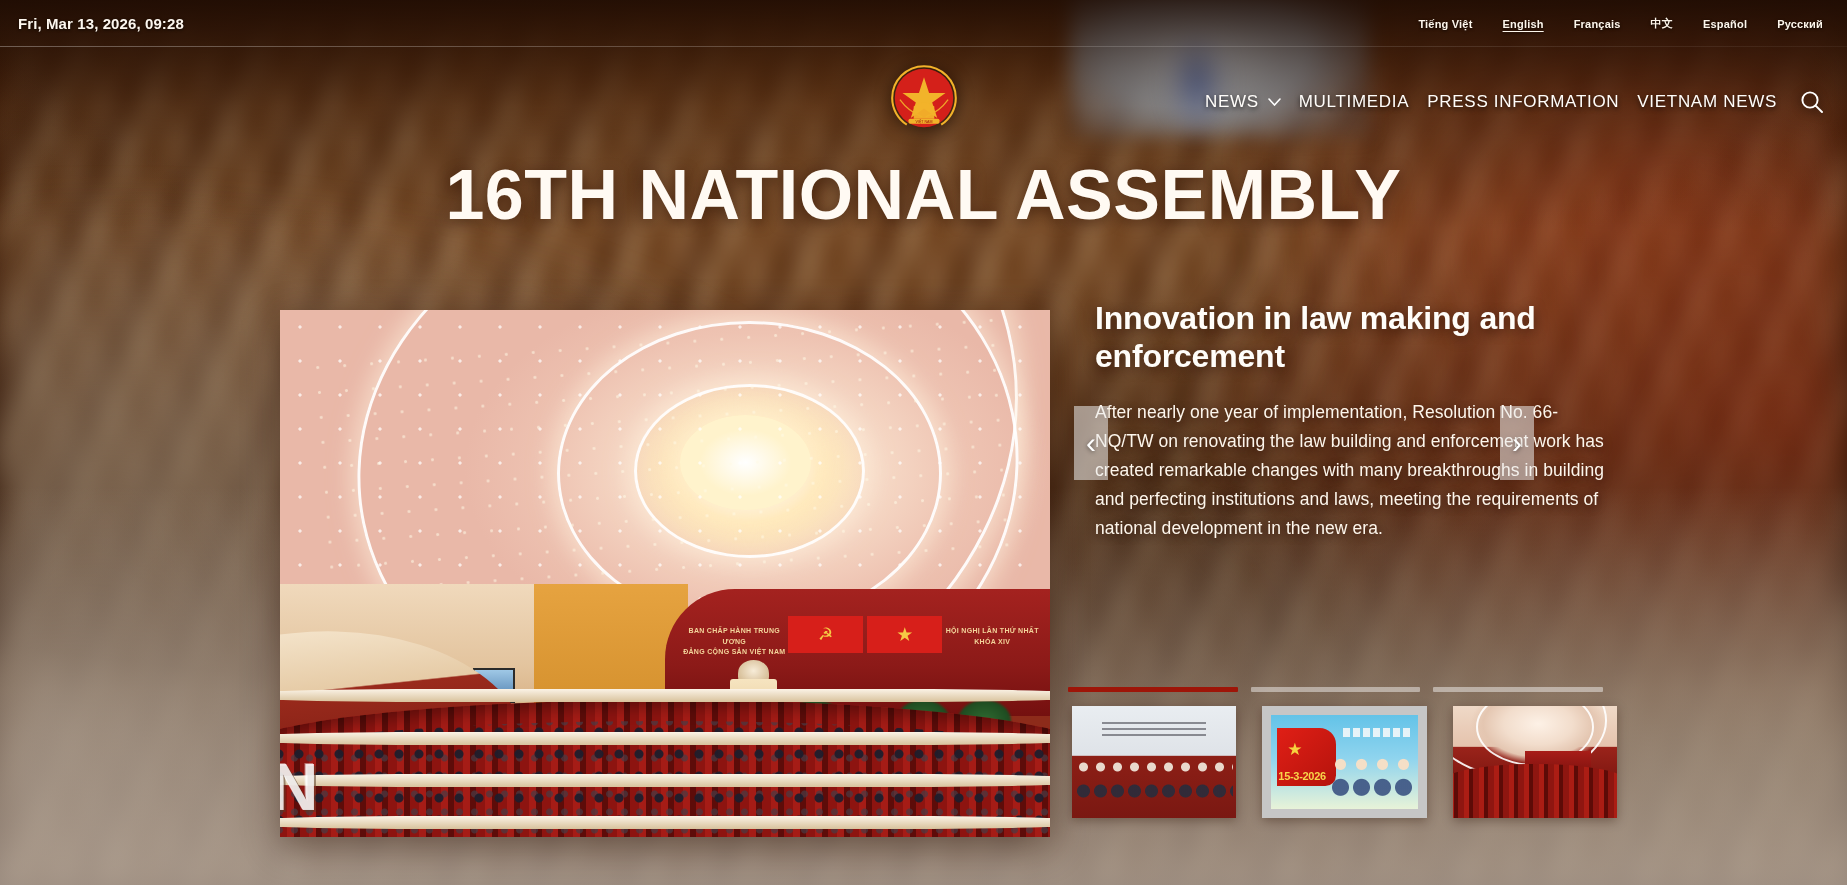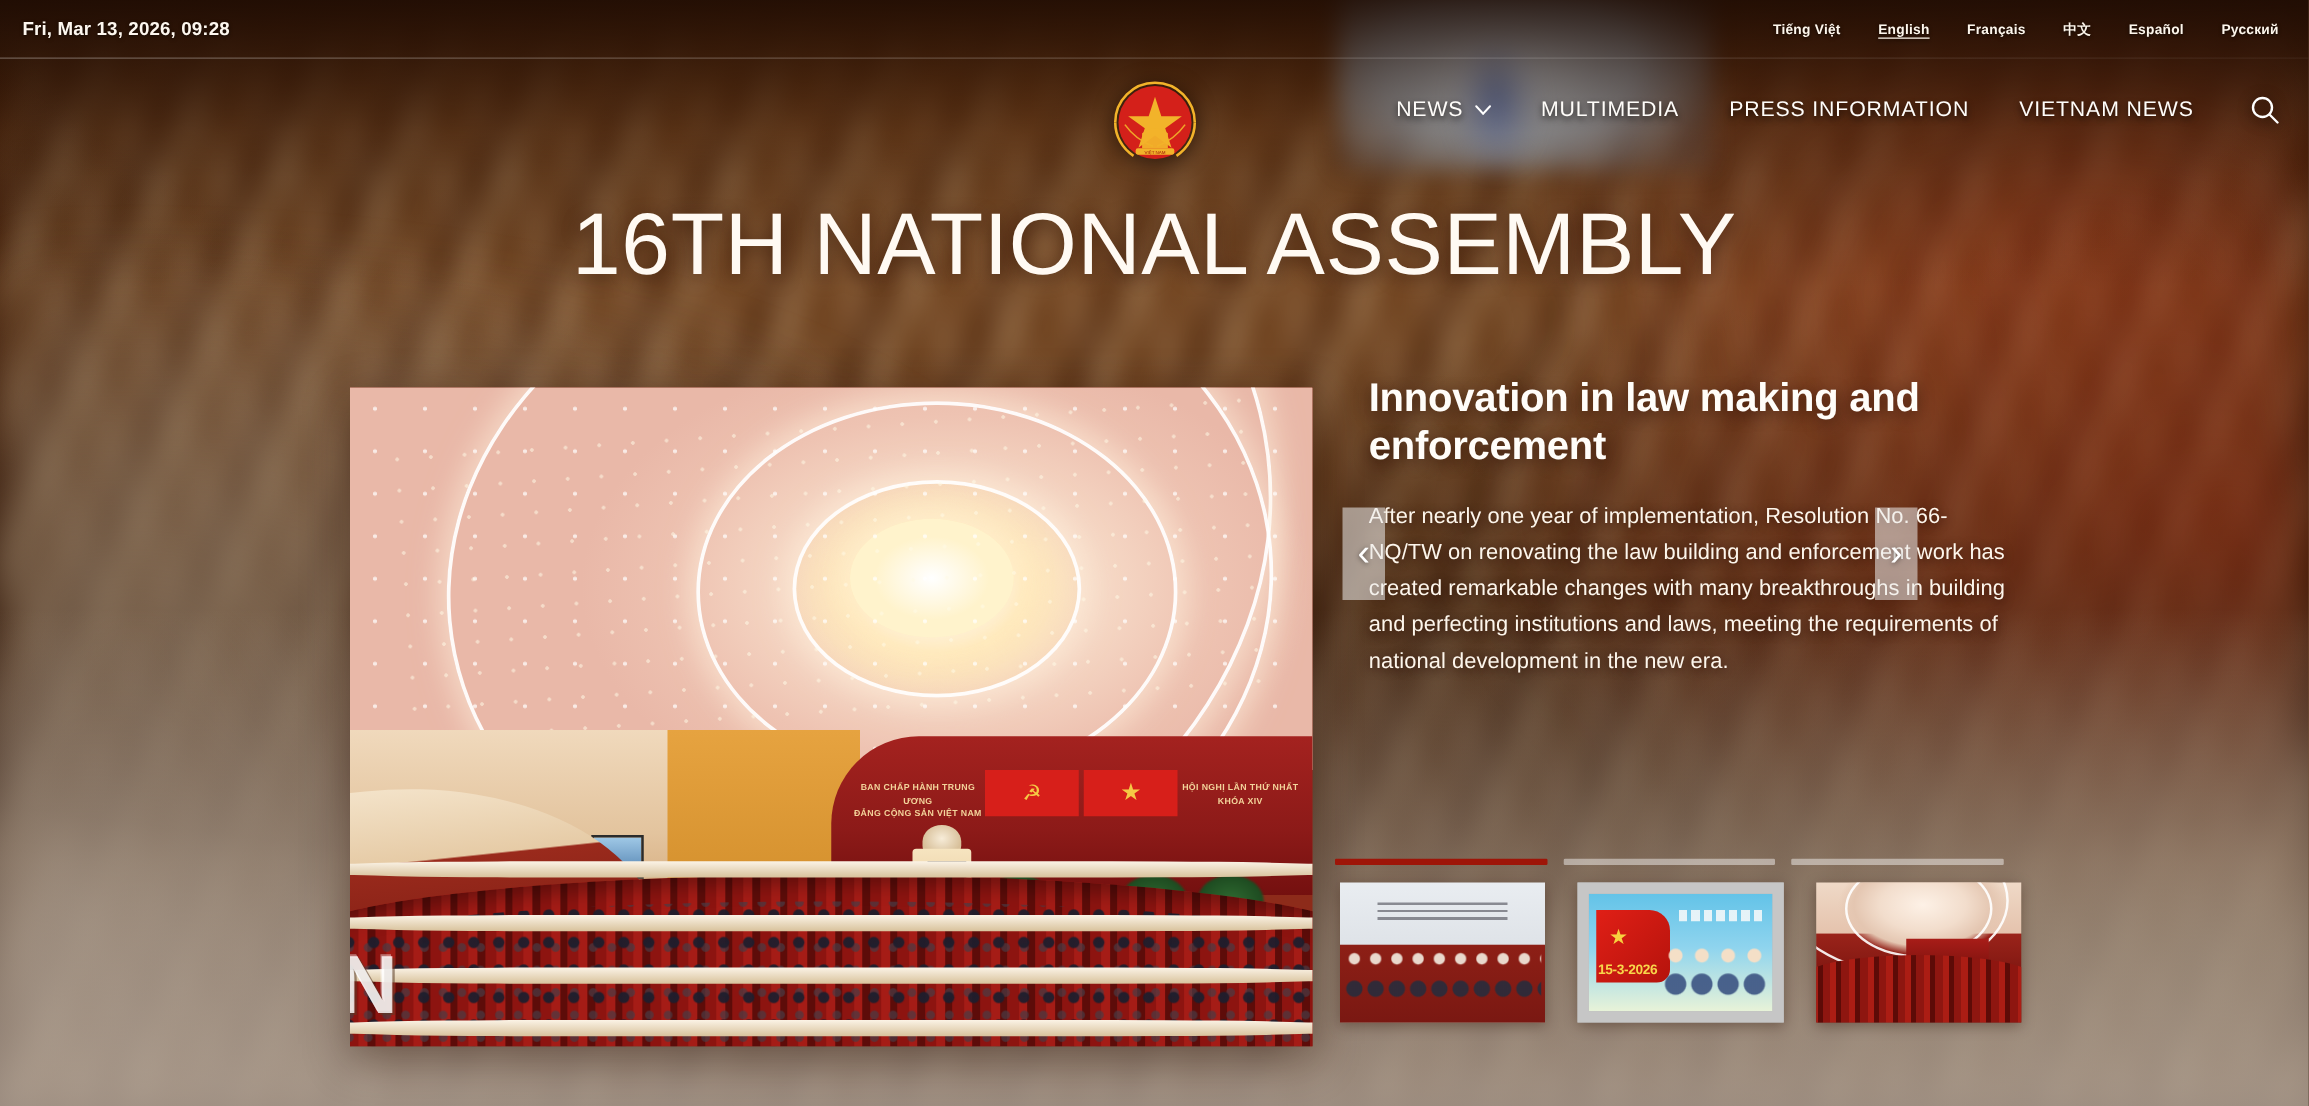--- a/index.html
+++ b/index.html
@@ -5,21 +5,21 @@
   * { margin:0; padding:0; box-sizing:border-box; }
   html,body{
     width:1847px; height:885px; overflow:hidden;
     font-family:"Liberation Sans", sans-serif;
     background:#2b1508;
   }
 
   
   #page{
     position:relative; width:1847px; height:885px; overflow:hidden;
-    background:#737373;
+    background:#3b82f6;
   }
 
   
   .bg-layer{ position:absolute; inset:0; }
   .bg-base{
     background:
       radial-gradient(130% 90% at 50% 8%,  rgba(120,58,14,.95) 0%, rgba(58,25,7,.98) 55%, #2a1206 100%),
       linear-gradient(180deg,#4a2309 0%,#6b3a10 22%,#8d5415 42%,#b57b2a 62%,#cfa25c 80%,#e6cfae 100%);
   }
   .bg-seats{
@@ -108,36 +108,36 @@
     line-height:.92; margin-bottom:-3px;
   }
 
   .emblem{
     position:absolute; left:50%; top:8px; transform:translateX(-50%);
     width:86px; height:86px; display:block;
     filter:drop-shadow(0 2px 8px rgba(0,0,0,.55));
   }
 
   .nav{
-    position:absolute; right:22px; top:28px;
-    display:flex; align-items:center; gap:40px;
+    position:absolute; right:22px; top:42px;
+    display:flex; align-items:center; gap:18px;
   }
   .nav-item{
     display:flex; align-items:center; gap:9px;
     color:#fffdfa; font-size:17px; letter-spacing:.7px;
     text-shadow:0 2px 5px rgba(0,0,0,.72); cursor:pointer; white-space:nowrap;
   }
   .caret{ display:block; }
   .search-btn{ display:flex; align-items:center; cursor:pointer; margin-left:4px;
     filter:drop-shadow(0 2px 5px rgba(0,0,0,.7)); }
 
   
   .hero-title{
     position:absolute; left:0; right:0; top:155px; text-align:center; z-index:20;
-    color:#fffaf3; font-size:70px; font-weight:normal; letter-spacing:.5px;
+    color:#fffaf3; font-size:70px; font-weight:bold; letter-spacing:.5px;
     text-shadow:0 3px 14px rgba(40,12,0,.55);
   }
   .hero-sub{
     position:absolute; left:0; right:0; top:240px; text-align:center; z-index:20;
     color:#fdf4e8; font-size:21px; letter-spacing:1.6px;
     text-shadow:0 2px 8px rgba(40,12,0,.6);
   }
 
   
   .feature{

